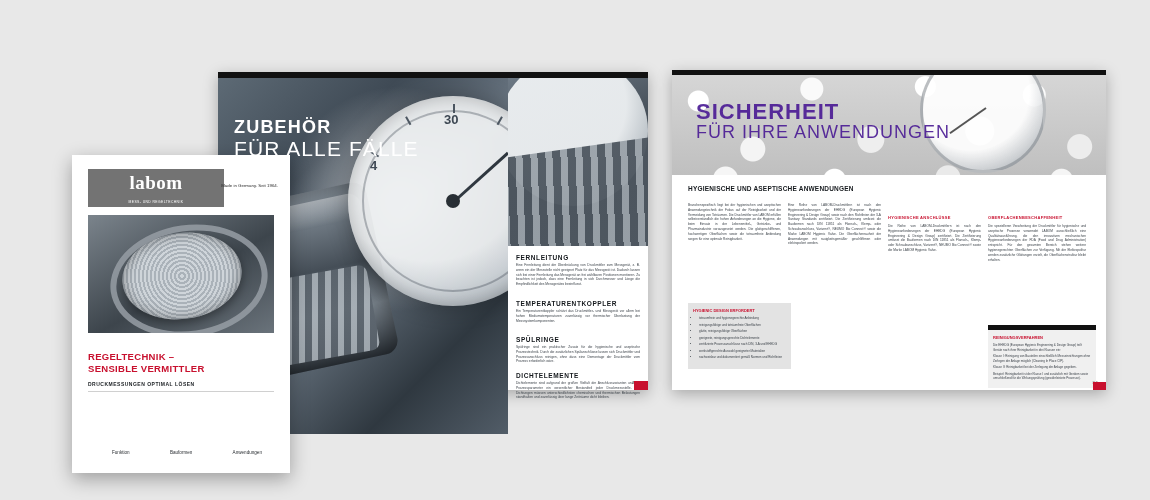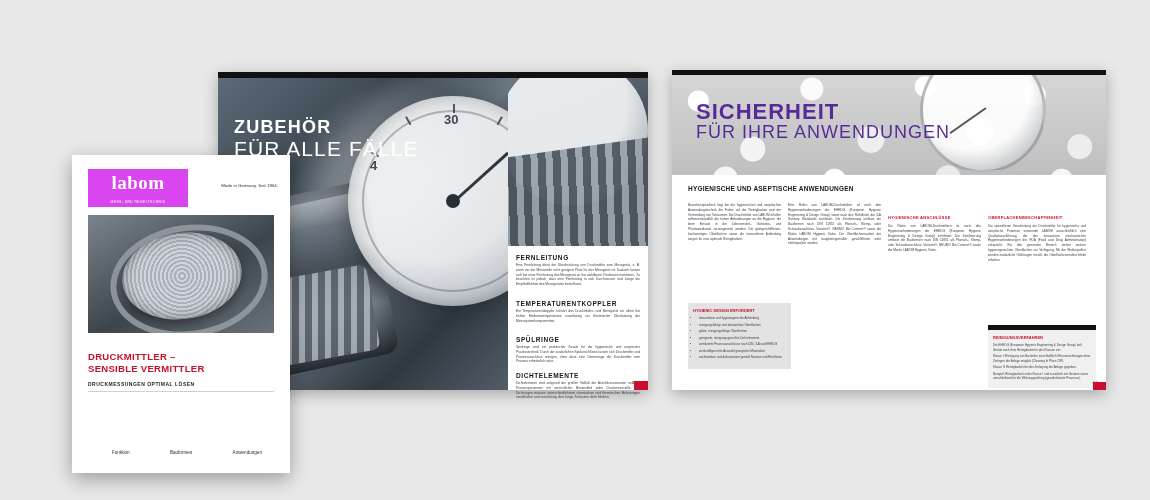--- a/index.html
+++ b/index.html
@@ -15,21 +15,21 @@
   
   .shadow{box-shadow:0 4px 14px rgba(0,0,0,.28);}
 
   
   #spread1{
     position:absolute;left:218px;top:72px;width:430px;height:318px;
     background:#ffffff;
   }
   #spread1 .topbar{position:absolute;left:0;top:0;width:100%;height:6px;background:#111;}
   #spread1 .photo{
-    position:absolute;left:0;top:6px;width:290px;height:312px;
+    position:absolute;left:0;top:6px;width:290px;height:356px;
     overflow:hidden;background:#84cc16;
   }
   
   .gauge-bg{
     position:absolute;inset:0;
     background:
       radial-gradient(circle at 62% 34%, rgba(255,255,255,.55) 0 4%, rgba(255,255,255,0) 38%),
       linear-gradient(135deg,#5d6a75 0%,#3f4a55 28%,#6b7783 50%,#2f3840 78%,#525d68 100%);
   }
   .gauge-face{
@@ -153,22 +153,23 @@
   .dark-box p{margin:0 0 2px 0;font-size:3px;line-height:1.5;color:#3a4148;}
   #spread2 .footnum{position:absolute;right:8px;bottom:5px;font-size:4px;color:#666;}
   #spread2 .redchip{position:absolute;right:0;bottom:0;width:13px;height:8px;background:#c8102e;}
 
   
   #cover{
     position:absolute;left:72px;top:155px;width:218px;height:318px;background:#fff;
     box-shadow:0 6px 18px rgba(0,0,0,.32);
   }
   #cover .logo{
-    position:absolute;left:16px;top:14px;width:100px;height:38px;background:#d946ef;
+    position:absolute;left:16px;top:14px;width:100px;height:38px;background:#737373;
     color:#fff;
+    padding-left:36px;
   }
   #cover .logo .word{
     position:absolute;left:0;top:3px;width:100%;text-align:center;
     font-size:19px;font-weight:bold;letter-spacing:.5px;font-family:"Liberation Serif",serif;
   }
   #cover .logo .sub{
     position:absolute;left:0;bottom:3px;width:100%;text-align:center;font-size:3.4px;letter-spacing:.4px;
   }
   #cover .madein{position:absolute;right:12px;top:28px;font-size:4.4px;color:#2b2b2b;}
   #cover .coverphoto{
@@ -319,21 +320,21 @@
       <div class="sub">MESS- UND REGELTECHNIK</div>
     </div>
     <div class="madein">Made in Germany. Seit 1964.</div>
 
     <div class="coverphoto">
       <div class="disc"></div>
       <div class="disc-rim"></div>
     </div>
 
     <div class="title">
-      <div class="t1">DRUCKMITTLER –</div>
+      <div class="t1">REGELTECHNIK –</div>
       <div class="t1">SENSIBLE VERMITTLER</div>
     </div>
     <div class="subtitle">DRUCKMESSUNGEN OPTIMAL LÖSEN</div>
     <div class="rule"></div>
 
     <div class="navrow">
       <span>Funktion</span>
       <span>Bauformen</span>
       <span>Anwendungen</span>
     </div>

